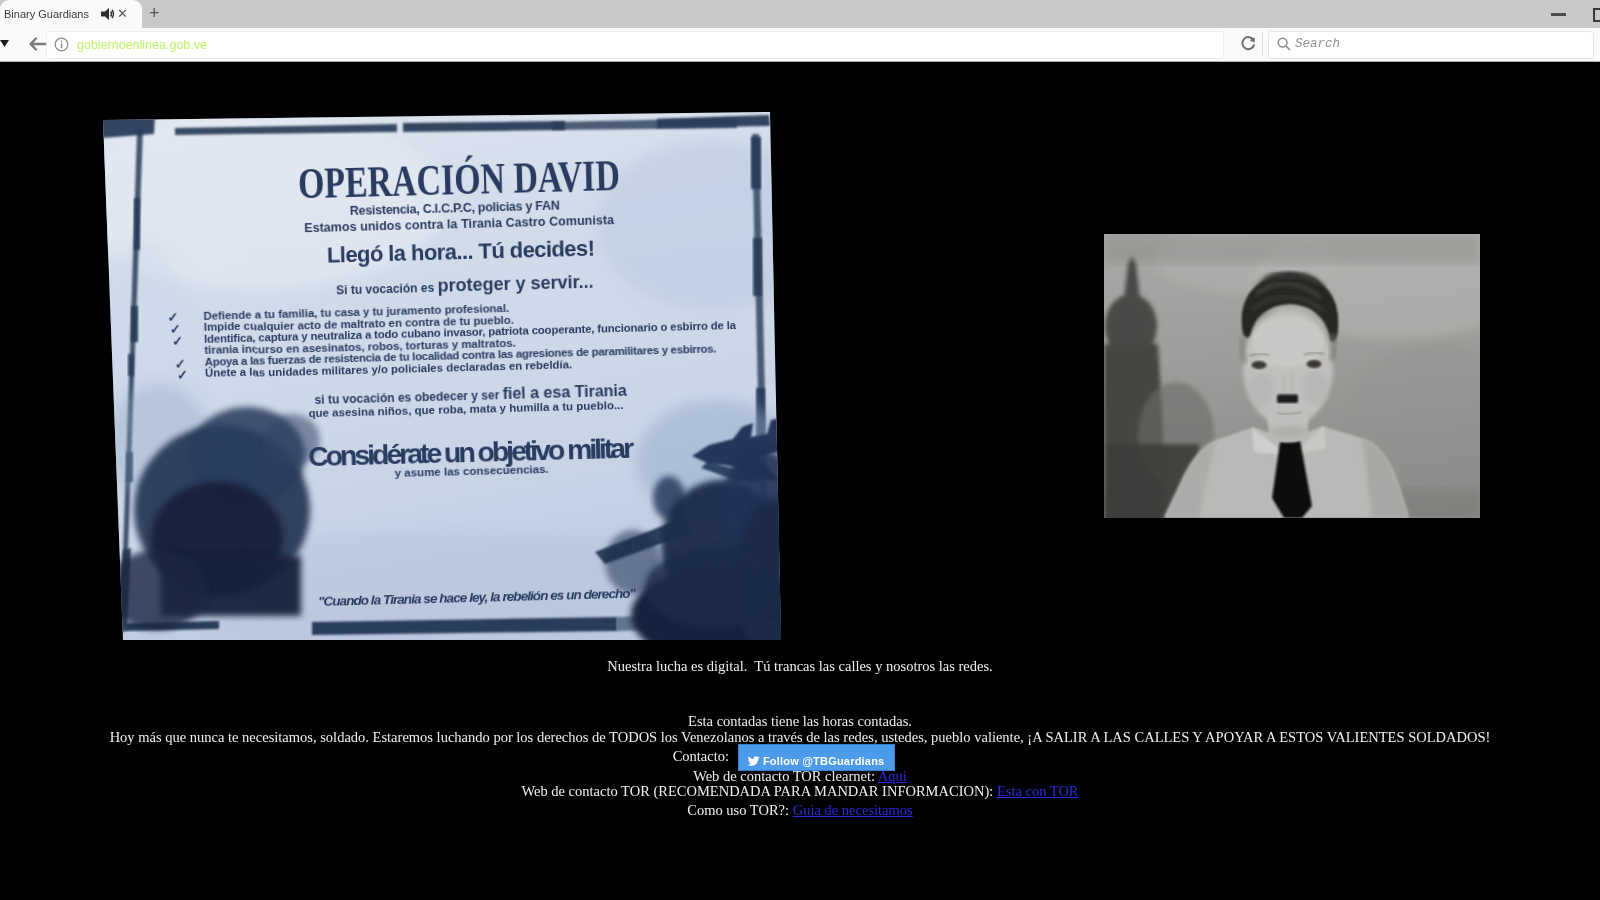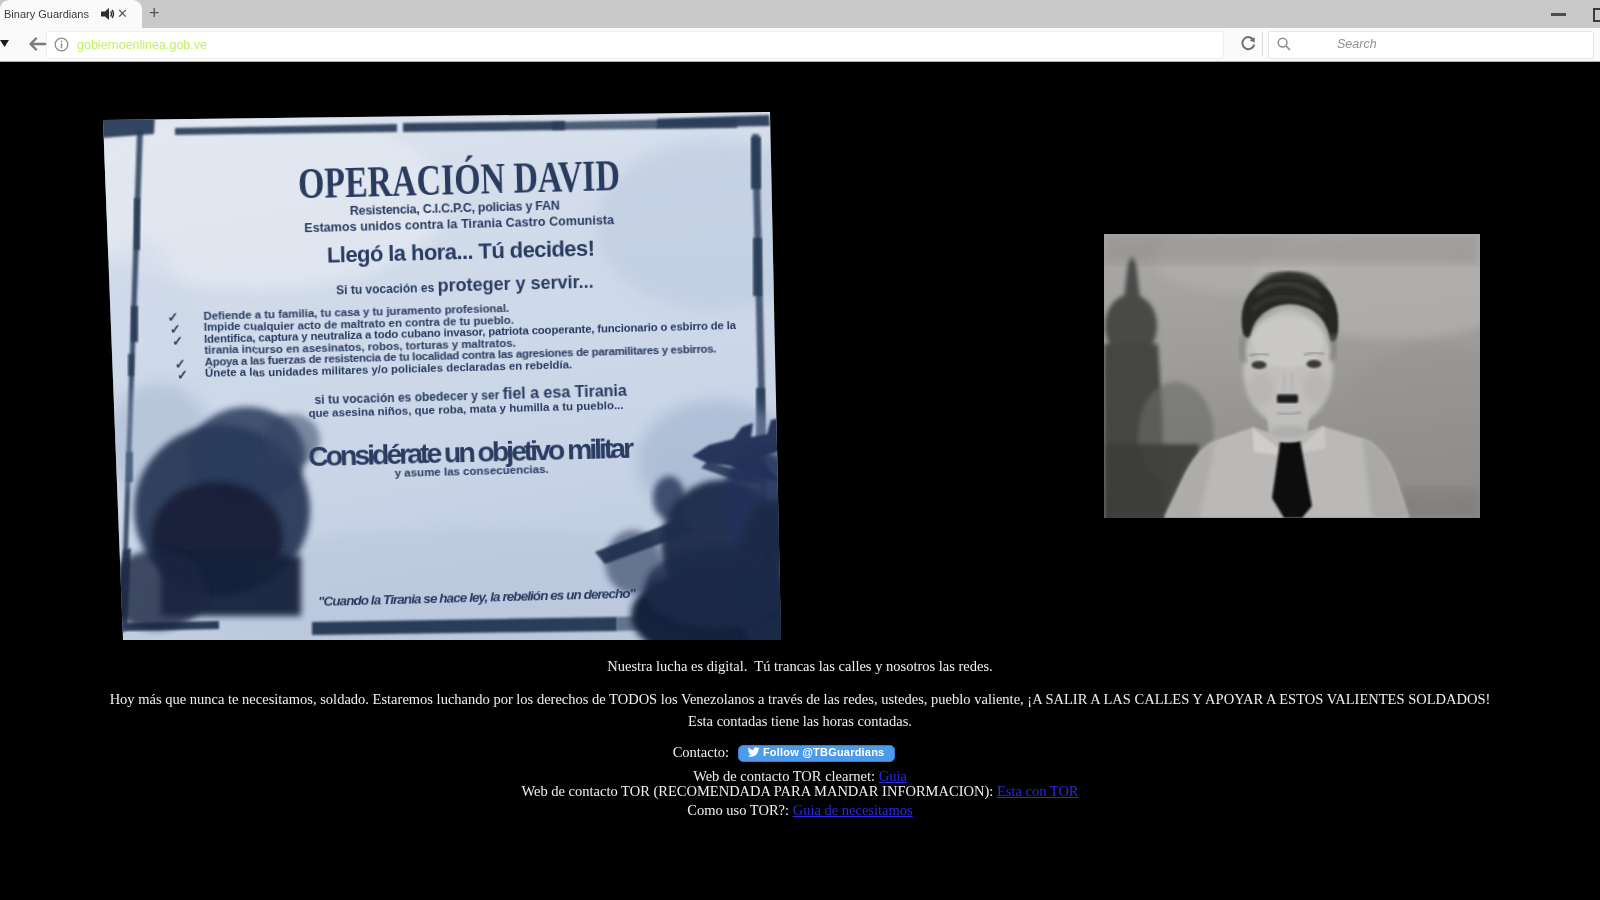--- a/index.html
+++ b/index.html
@@ -10,25 +10,25 @@
   #tab{left:0;top:0;width:142px;height:28px;background:#fafafa;border-radius:9px 9px 0 0;}
   #tabtitle{left:4px;top:8px;font-size:11px;color:#3c3c3c;letter-spacing:0px;}
   #tabx{left:117px;top:6px;font-size:13px;color:#5a5a5a;}
   #newtab{left:149px;top:3px;font-size:18px;color:#555;font-weight:400;}
   #mini{left:1551px;top:13px;width:15px;height:2.5px;background:#4d4d4d;}
   #maxi{left:1593px;top:8px;width:10px;height:10px;border:2px solid #3a3a3a;background:#c9c9c9;}
   #toolbar{left:0;top:28px;width:1600px;height:33px;background:#fafafa;border-bottom:1px solid #aeaeae;}
   #urlbox{left:46px;top:31px;width:1176px;height:26px;border:1px solid #eeeeee;border-radius:3px;background:#fff;}
   #searchbox{left:1268px;top:31px;width:324px;height:26px;border:1px solid #e6e6e6;border-radius:3px;background:#fff;}
   #urltext{left:77px;top:38px;font-size:12.5px;color:#bef264;}
-  #searchtext{left:1295px;top:37px;font-size:12.5px;color:#909090;font-style:italic;font-family:Liberation Sans, sans-serif;margin-left:42px;}
+  #searchtext{left:1295px;top:37px;font-size:12.5px;color:#909090;font-style:italic;font-family:Liberation Mono, monospace;}
   
   .line{width:1600px;text-align:center;font-family:"Liberation Serif",serif;font-size:14.5px;color:#efefef;}
   a{color:#2a2ae0;}
-  #twbtn{display:inline-block;vertical-align:middle;background:#4c9bea;border:1px solid #2f7fd2;border-radius:5px;color:#fff;font-family:"Liberation Sans",sans-serif;font-size:11px;font-weight:bold;padding:0 10px 3px 9px;margin-left:5px;letter-spacing:0.2px;}
+  #twbtn{display:inline-block;vertical-align:middle;background:#4c9bea;border:1px solid #2f7fd2;border-radius:0;color:#fff;font-family:"Liberation Sans",sans-serif;font-size:11px;font-weight:bold;padding:10px 10px 3px 9px;margin-left:5px;letter-spacing:0.2px;}
 </style>
 </head>
 <body>
 
   <div class="abs" id="tabstrip"></div>
   <div class="abs" id="tab"></div>
   <div class="abs" id="tabtitle">Binary Guardians</div>
   <svg class="abs" style="left:100px;top:7px" width="15" height="14" viewBox="0 0 15 14">
     <polygon points="1,4.5 5,4.5 9,1 9,13 5,9.5 1,9.5" fill="#2d2d2d"></polygon>
     <path d="M10.5,4.5 Q12.5,7 10.5,9.5 M12,3 Q15,7 12,11" stroke="#2d2d2d" stroke-width="1.4" fill="none"></path>
@@ -252,20 +252,20 @@
         <rect x="173" y="160.5" width="21" height="8.5" rx="1.5" fill="#1d1d1b" filter="url(#cb1)"></rect>
 
         <path d="M173,179 Q184,182 197,178" stroke="#9b9a98" stroke-width="2" fill="none" filter="url(#cb1)"></path>
 
         <ellipse cx="185" cy="198" rx="19" ry="6" fill="#aaa9a7" opacity="0.7" filter="url(#cb2)"></ellipse>
       </g>
     </g>
   </svg>
 
   <div class="abs line" style="top:658px">Nuestra lucha es digital.&nbsp; Tú trancas las calles y nosotros las redes.</div>
-  <div class="abs line" style="top:691px">Hoy más que nunca te necesitamos, soldado. Estaremos luchando por los derechos de TODOS los Venezolanos a través de las redes, ustedes, pueblo valiente, ¡A SALIR A LAS CALLES Y APOYAR A ESTOS VALIENTES SOLDADOS!</div>
+  <div class="abs line" style="top:729px">Hoy más que nunca te necesitamos, soldado. Estaremos luchando por los derechos de TODOS los Venezolanos a través de las redes, ustedes, pueblo valiente, ¡A SALIR A LAS CALLES Y APOYAR A ESTOS VALIENTES SOLDADOS!</div>
   <div class="abs line" style="top:713px">Esta contadas tiene las horas contadas.</div>
   <div class="abs line" style="top:744px;transform:translateX(-16px)">Contacto: <span id="twbtn"><svg width="12" height="10" viewBox="0 0 16 13" style="vertical-align:-1px">
         <path d="M15.5,1.7c-0.6,0.3-1.2,0.4-1.8,0.5c0.7-0.4,1.2-1,1.4-1.8c-0.6,0.4-1.3,0.6-2,0.8C12.5,0.5,11.6,0,10.7,0C8.9,0,7.4,1.5,7.4,3.3c0,0.3,0,0.5,0.1,0.7C4.7,3.9,2.3,2.6,0.7,0.6C0.4,1.1,0.3,1.6,0.3,2.2c0,1.1,0.6,2.1,1.5,2.7C1.2,4.9,0.7,4.8,0.2,4.5v0c0,1.6,1.1,2.9,2.6,3.2C2.5,7.8,2.2,7.8,1.9,7.8c-0.2,0-0.4,0-0.6-0.1c0.4,1.3,1.6,2.3,3.1,2.3c-1.1,0.9-2.5,1.4-4.1,1.4c-0.3,0-0.5,0-0.8,0c1.5,0.9,3.2,1.5,5,1.5c6,0,9.3-5,9.3-9.3c0-0.1,0-0.3,0-0.4C14.5,2.9,15.1,2.4,15.5,1.7z" fill="#fff"></path>
       </svg> Follow @TBGuardians</span></div>
-  <div class="abs line" style="top:768px">Web de contacto TOR clearnet: <a href="#">Guia</a></div>
+  <div class="abs line" style="top:768px">Web de contacto TOR clearnet: <a href="#">Aqui</a></div>
   <div class="abs line" style="top:783px">Web de contacto TOR (RECOMENDADA PARA MANDAR INFORMACION): <a href="#">Esta con TOR </a></div>
   <div class="abs line" style="top:802px">Como uso TOR?: <a href="#">Guia de necesitamos</a></div>
 
 </body></html>

